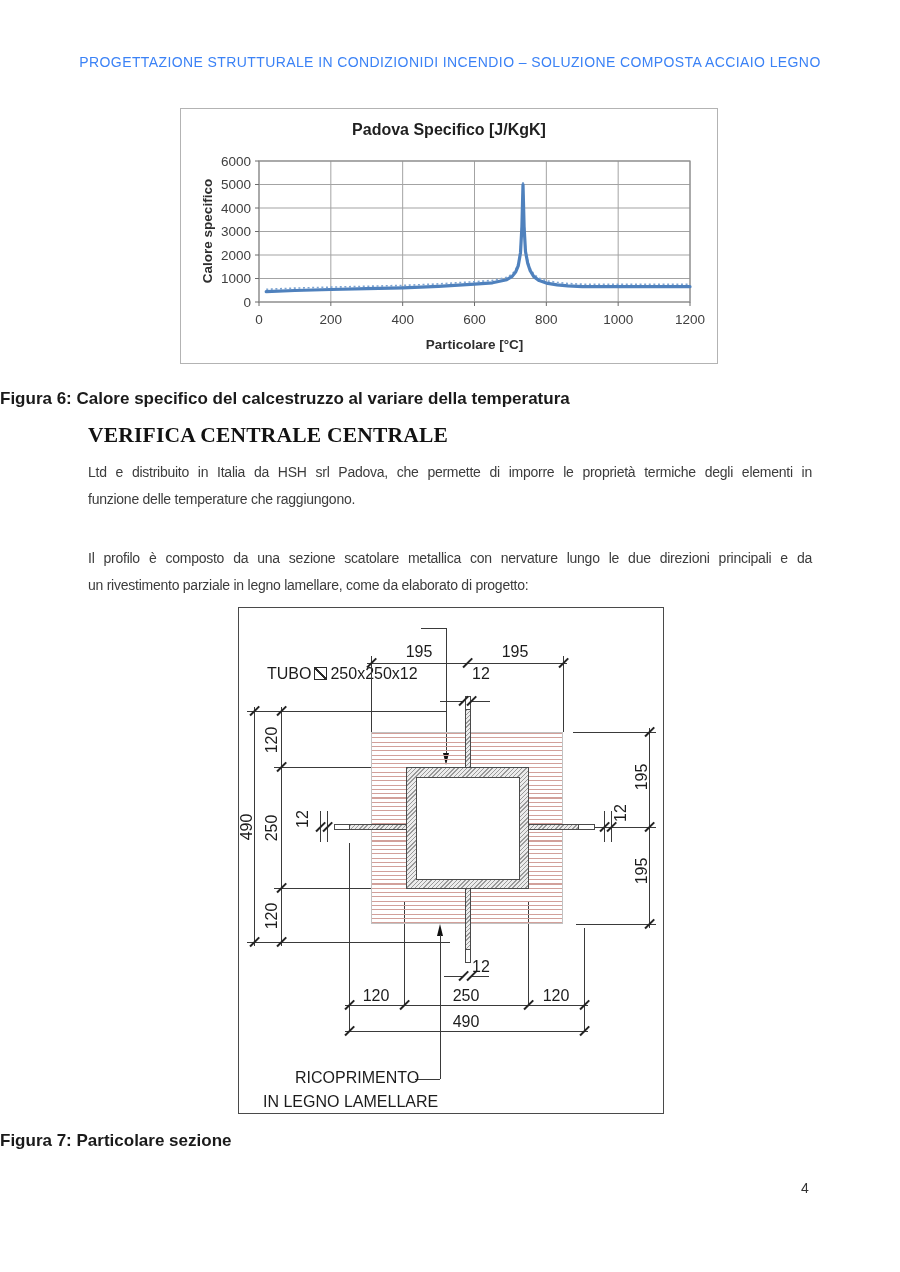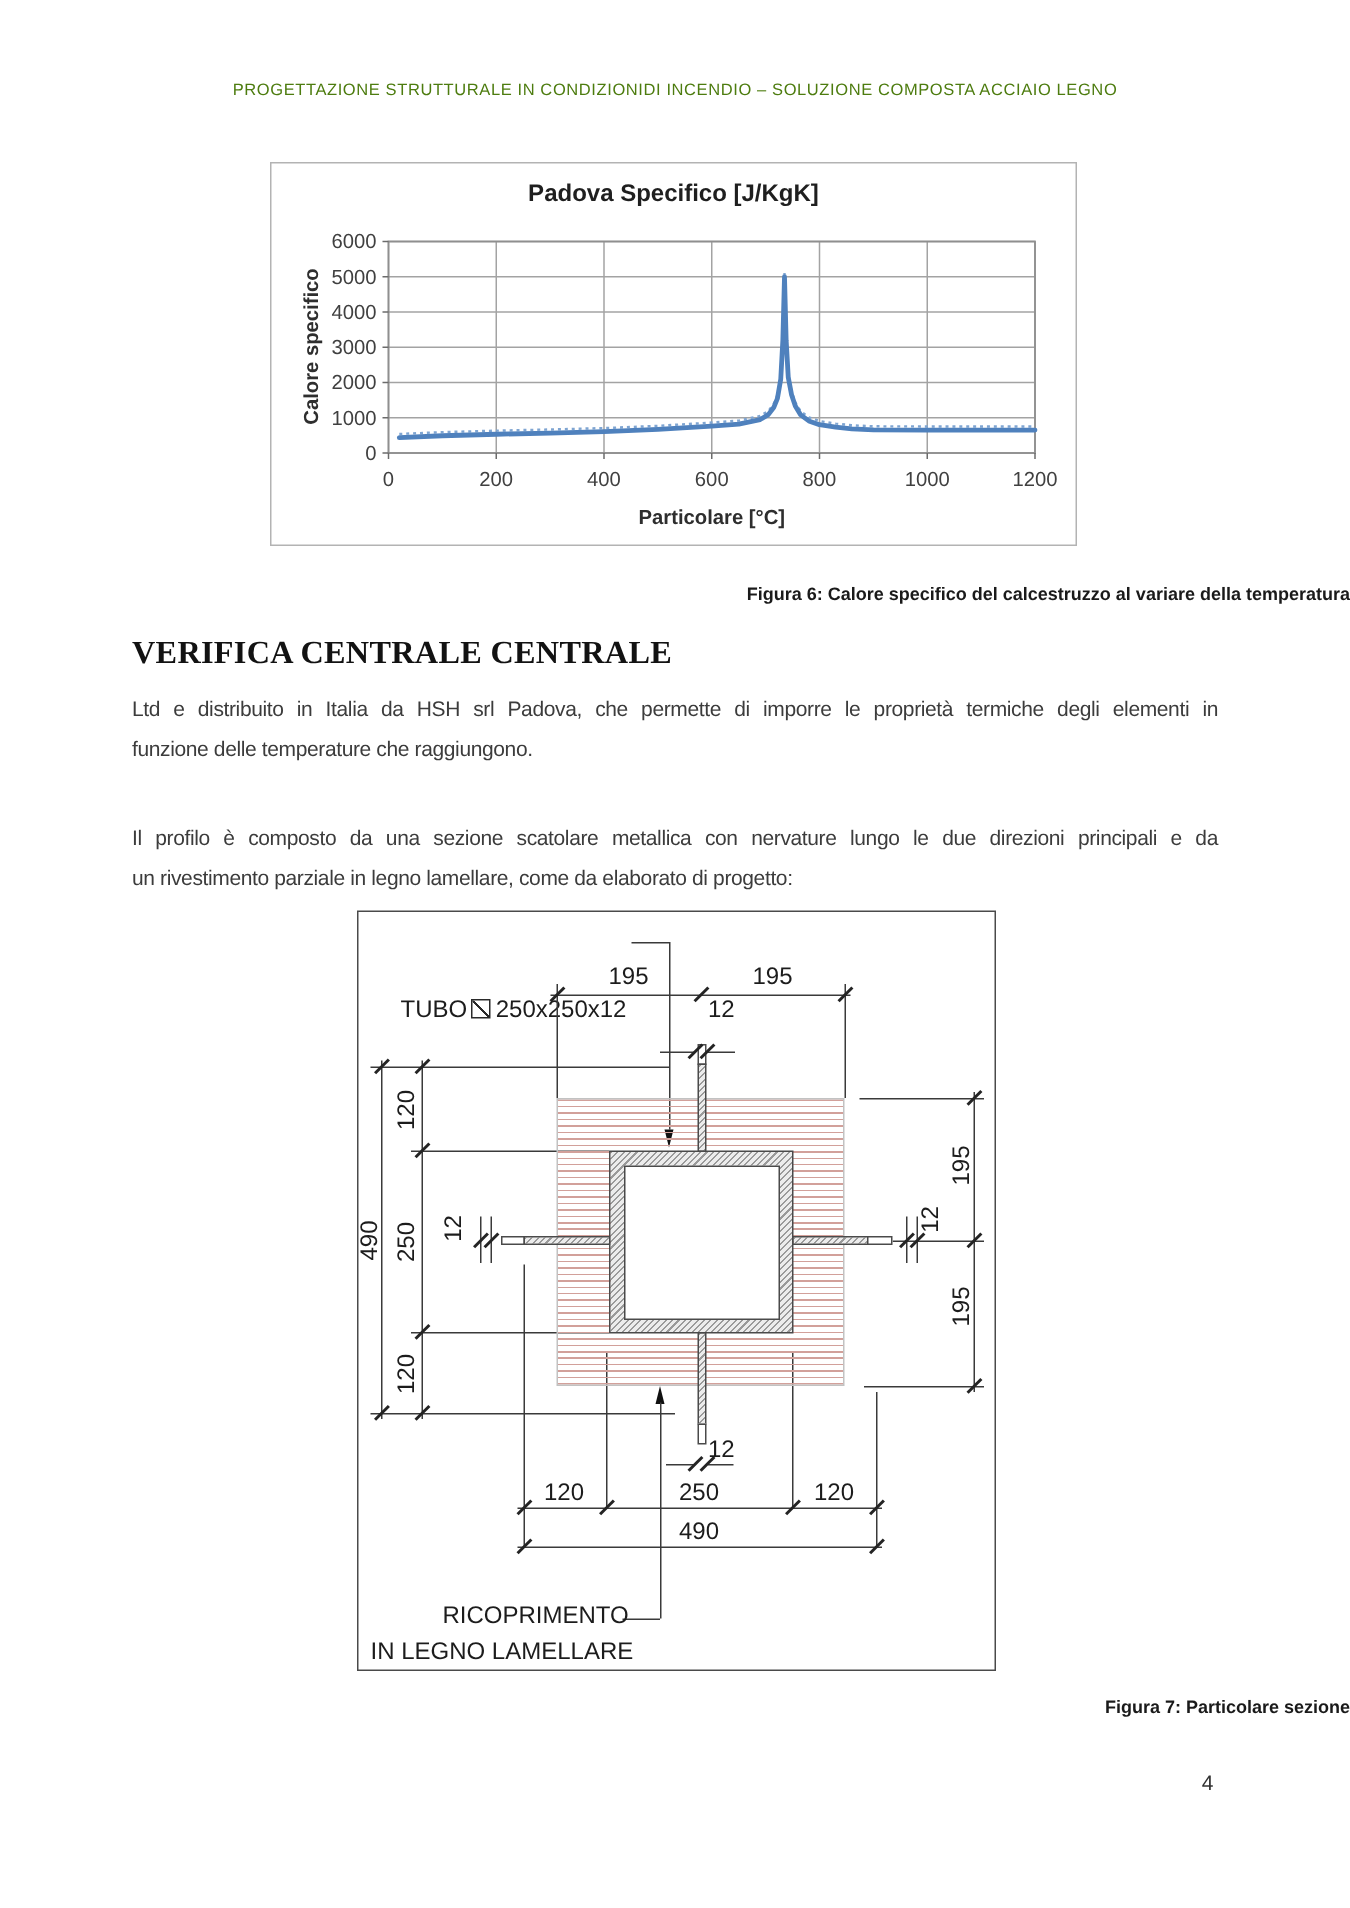--- a/index.html
+++ b/index.html
@@ -1,35 +1,35 @@
 <!DOCTYPE html>
 <html><head>
 <meta charset="utf-8">
 <style>
   html,body{margin:0;padding:0;background:#fff;}
   #page{position:relative;width:900px;height:1272px;background:#ffffff;overflow:hidden;
         font-family:"Liberation Sans",sans-serif;color:#3a3a3a;}
 
   
   #hdr{position:absolute;top:54px;left:0;width:900px;text-align:center;
-       font-size:11px;letter-spacing:.4px;color:#4d7c0f;}
+       font-size:14px;letter-spacing:.4px;color:#3b82f6;}
 
   
   #chartbox{position:absolute;left:180px;top:108px;width:536px;height:254px;
             border:1px solid #b3b3b3;background:#fff;}
   #chart-title{position:absolute;left:0;top:12px;width:536px;text-align:center;
                font-size:16px;font-weight:bold;color:#1f1f1f;}
   #chart-ylab{position:absolute;left:-38px;top:114px;width:130px;height:16px;text-align:center;
               transform:rotate(-90deg);font-size:13.5px;font-weight:bold;color:#2e2e2e;}
   #chart-xlab{position:absolute;left:78px;top:228px;width:431px;text-align:center;
               font-size:13.5px;font-weight:bold;color:#2e2e2e;}
   .ctick{font:13.5px "Liberation Sans",sans-serif;fill:#404040;}
 
   
-  .caption{position:absolute;left:0;width:900px;text-align:right;font-size:12px;
+  .caption{position:absolute;left:0;width:900px;text-align:left;font-size:17px;
            font-weight:bold;color:#1a1a1a;}
   #h1{position:absolute;left:88px;top:423px;font-family:"Liberation Serif",serif;
       font-size:21.5px;font-weight:bold;color:#121212;letter-spacing:.2px;}
   .para{position:absolute;left:88px;width:724px;font-size:14px;letter-spacing:-.25px;
         color:#3c3c3c;}
   .para .jl{text-align:justify;text-align-last:justify;height:27px;line-height:27px;
             white-space:normal;}
   .para .ll{text-align:left;height:27px;line-height:27px;}
 
   
@@ -55,21 +55,21 @@
   .arrd{position:absolute;width:0;height:0;border-left:3.5px solid transparent;
         border-right:3.5px solid transparent;border-top:12px solid #111;}
   .arru{position:absolute;width:0;height:0;border-left:3.5px solid transparent;
         border-right:3.5px solid transparent;border-bottom:12px solid #111;}
   .sq{display:inline-block;width:11px;height:11px;border:1.5px solid #2a2a2a;margin:0 3px;
       vertical-align:-1px;
       background:linear-gradient(45deg,transparent 44%,#2a2a2a 44%,#2a2a2a 56%,transparent 56%);}
   #tubolbl{position:absolute;left:28px;top:9px;font-size:16px;color:#1c1c1c;margin-top:48px;}
   #ricop1{position:absolute;left:56px;top:461px;width:120px;text-align:right;
           font-size:16px;color:#1c1c1c;}
-  #ricop2{position:absolute;left:8px;top:485px;width:180px;font-size:16px;color:#1c1c1c;}
+  #ricop2{position:absolute;left:24px;top:485px;width:180px;font-size:16px;color:#1c1c1c;}
   #pagenum{position:absolute;left:760px;top:1180px;width:90px;text-align:center;
            font-size:14px;color:#333;}
 </style>
 </head>
 <body>
 
 <div id="page">
 
   <div id="hdr">PROGETTAZIONE STRUTTURALE IN CONDIZIONIDI INCENDIO   –   SOLUZIONE COMPOSTA ACCIAIO LEGNO</div>
 

